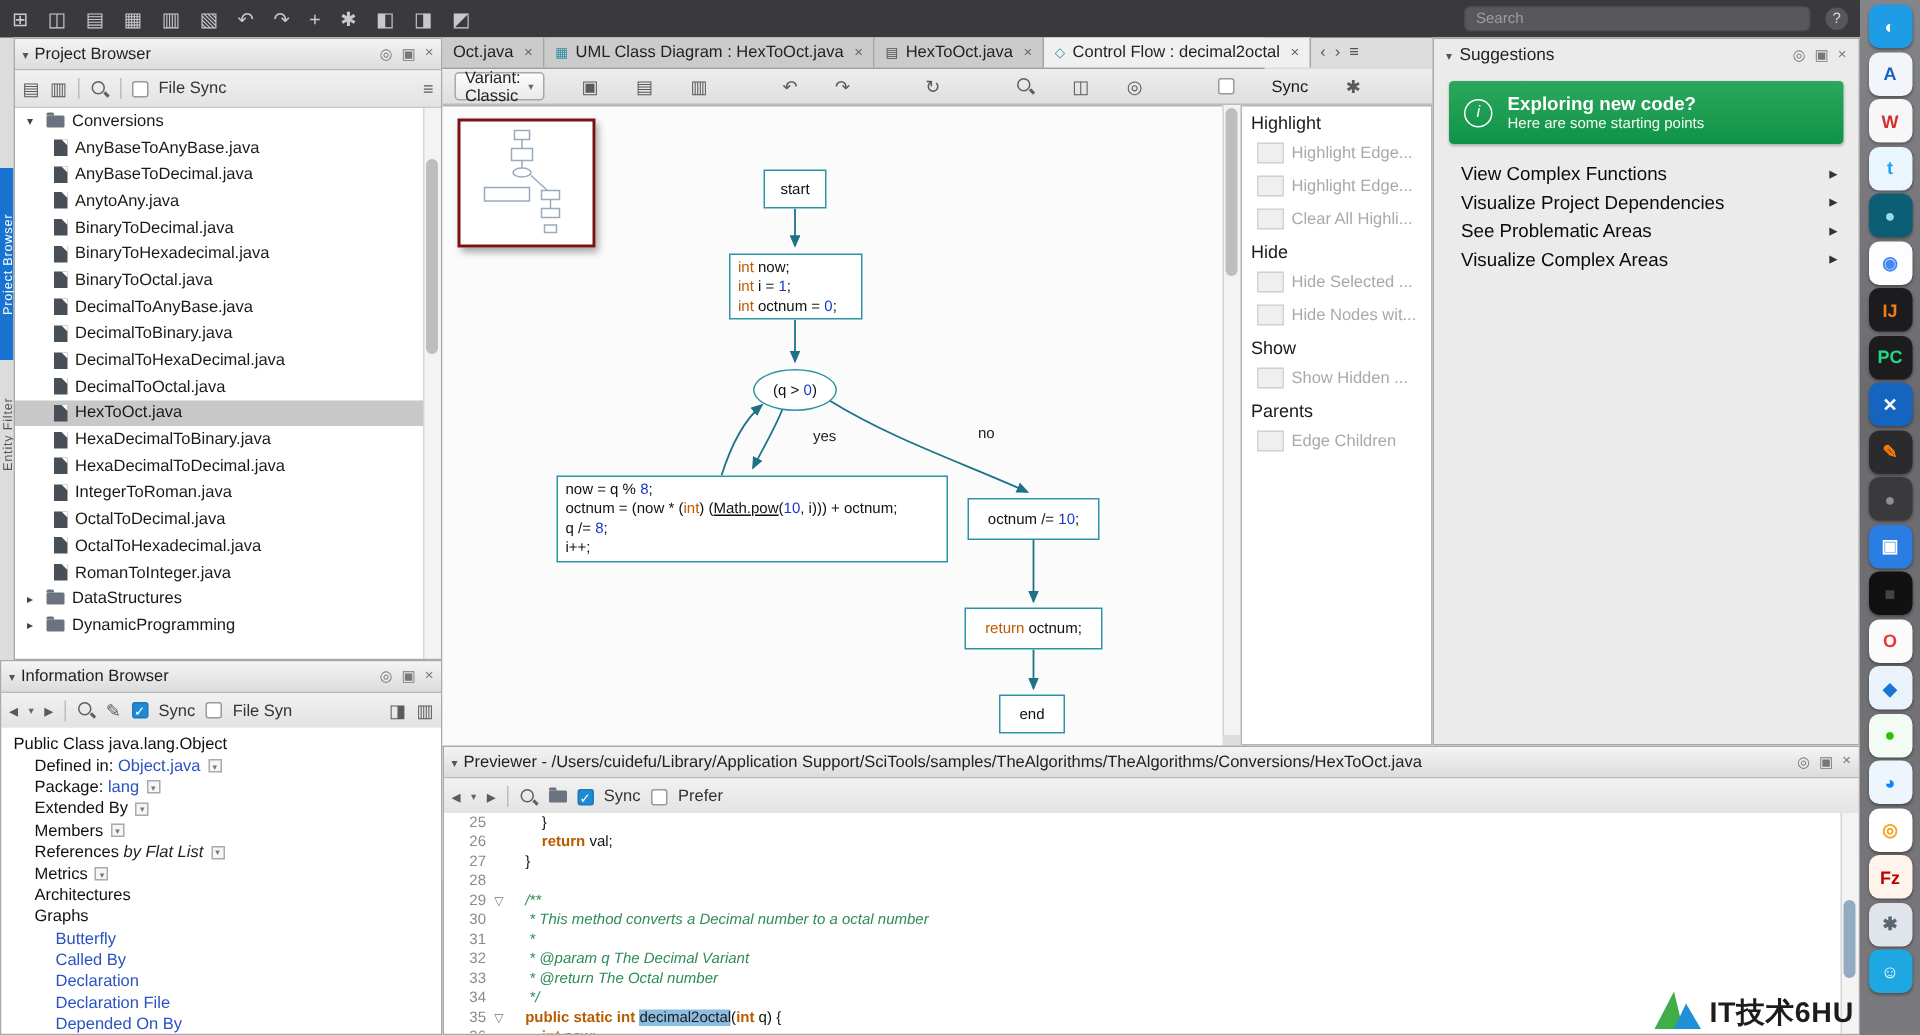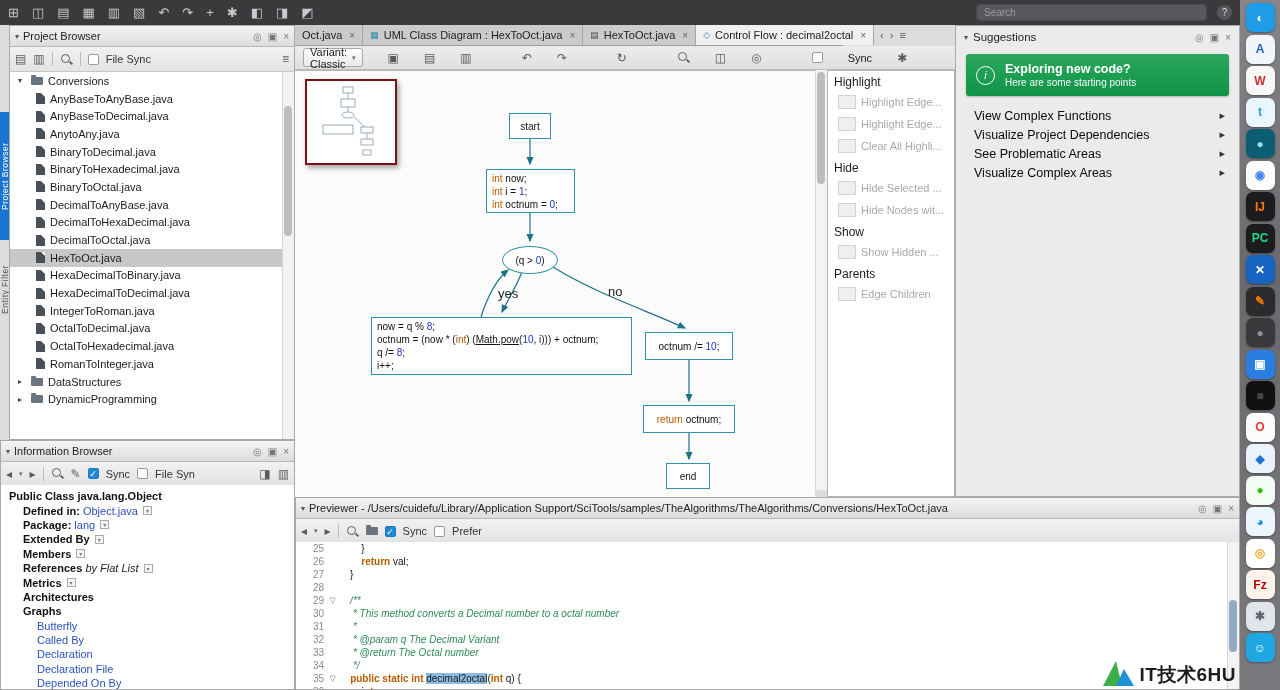--- a/index.html
+++ b/index.html
@@ -67,21 +67,21 @@
   .variant-btn{height:17px;border:1px solid #a8a8a8;background:linear-gradient(#fdfdfd,#e9e9e9);border-radius:3px;font-size:11px;padding:0 6px;display:flex;align-items:center;gap:5px;color:#222;}
 
   
   .canvas{position:absolute;left:295px;top:70px;width:520px;height:516px;background:#fbfbfb;border-top:1px solid #b5b5b5;overflow:hidden;box-sizing:border-box;}
   .edges{position:absolute;left:0;top:0;}
   .fnode{position:absolute;border:1px solid #2f93a8;background:#fff;box-sizing:border-box;font-size:10px;color:#111;}
   .fnode.center{display:flex;align-items:center;justify-content:center;}
   .fnode .nl{line-height:13px;padding:0 4px;white-space:nowrap;}
   .fnode.pad{padding:2px 1px;}
   .ellipse{border-radius:50%;}
-  .edge-label{position:absolute;font-size:13px;color:#222;}
+  .edge-label{position:absolute;font-size:10px;color:#222;margin-left:44px;}
   .tk-plain{color:#111;}
   .tk-kw{color:#c05a00;}
   .tk-num{color:#1a34c8;}
   .tk-link{color:#111;text-decoration:underline;}
   .tk-comment{color:#2e8b57;font-style:italic;}
   .tk-hl{background:#8cbcdf;}
   .minimap{position:absolute;left:10px;top:8px;width:88px;height:82px;background:#fff;border:2px solid #7b1113;box-shadow:2px 3px 5px rgba(0,0,0,.35);}
 
   
   .goptions{position:absolute;left:827px;top:70px;width:128px;height:427px;background:#fff;border:1px solid #b5b5b5;box-sizing:border-box;font-size:11px;overflow:hidden;}
@@ -95,21 +95,21 @@
   .sg-banner{margin:6px 10px 10px 10px;height:42px;background:linear-gradient(#2ca85c,#0e9348);border-radius:3px;display:flex;align-items:center;padding:0 10px;gap:10px;color:#fff;box-shadow:0 1px 2px rgba(0,0,0,.25);}
   .sg-info{width:17px;height:17px;border-radius:50%;border:1.5px solid #fff;display:flex;align-items:center;justify-content:center;font-size:11px;font-style:italic;flex:0 0 auto;}
   .sg-title{font-size:12.5px;font-weight:bold;line-height:15px;}
   .sg-sub{font-size:10px;opacity:.95;}
   .sg-link{display:flex;align-items:center;padding:0 14px 0 18px;font-size:12.5px;color:#0a0a0a;height:19px;}
   .sg-link .arrow{margin-left:auto;color:#333;font-size:11px;}
 
   
   .ib-content{position:absolute;top:44px;left:0;right:0;bottom:0;background:#fff;font-size:11px;overflow:hidden;padding-top:4px;}
   .ib-row{height:14.4px;display:flex;align-items:center;white-space:nowrap;}
-  .ib-b{font-weight:bold;color:#111;}
+  .ib-b{font-weight:normal;color:#111;}
   .ib-link{color:#2a52c0;}
   .ib-i{font-style:italic;color:#222;}
   .expander{width:9px;height:9px;border:1px solid #aaa;margin-left:5px;font-size:6px;color:#777;display:inline-flex;align-items:center;justify-content:center;background:#f6f6f6;box-sizing:border-box;}
 
   
   .previewer{position:absolute;left:295px;top:497px;width:945px;height:193px;background:#fff;border:1px solid #a9a9a9;box-sizing:border-box;}
   .pv-code{position:absolute;top:44px;left:0;right:12px;bottom:0;overflow:hidden;font-family:Liberation Sans, sans-serif;font-size:10px;background:#fff;}
   .pv-code .tk-kw{font-weight:bold;color:#b85c00;}
   .cline{height:13px;display:flex;align-items:center;}
   .cnum{width:28px;text-align:right;color:#8a8a8a;padding-right:2px;flex:0 0 auto;}
@@ -199,20 +199,24 @@
           <span class="icon-file"></span>
           <span class="tlabel">BinaryToHexadecimal.java</span>
         </div>
         <div class="trow file">
           <span class="icon-file"></span>
           <span class="tlabel">BinaryToOctal.java</span>
         </div>
         <div class="trow file">
           <span class="icon-file"></span>
           <span class="tlabel">DecimalToAnyBase.java</span>
+        </div>
+        <div class="trow file">
+          <span class="icon-file"></span>
+          <span class="tlabel">DecimalToBinary.java</span>
         </div>
         <div class="trow file">
           <span class="icon-file"></span>
           <span class="tlabel">DecimalToHexaDecimal.java</span>
         </div>
         <div class="trow file">
           <span class="icon-file"></span>
           <span class="tlabel">DecimalToOctal.java</span>
         </div>
         <div class="trow file sel">

